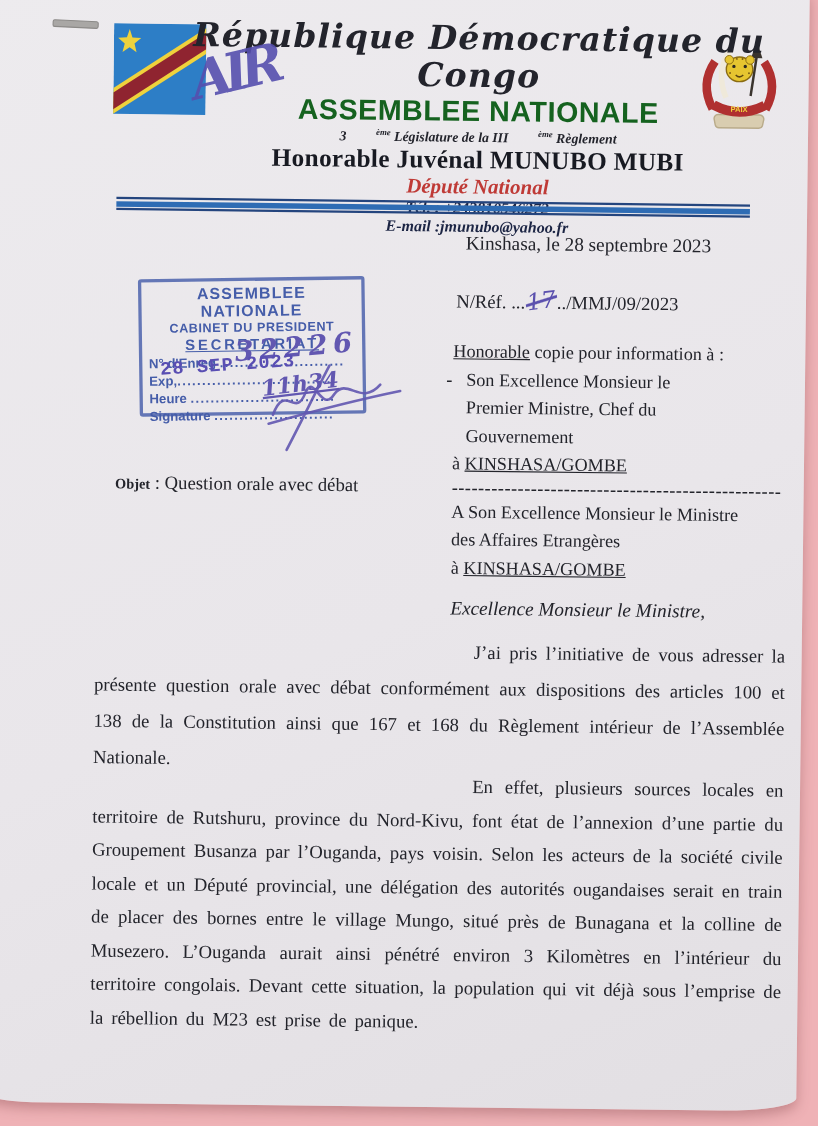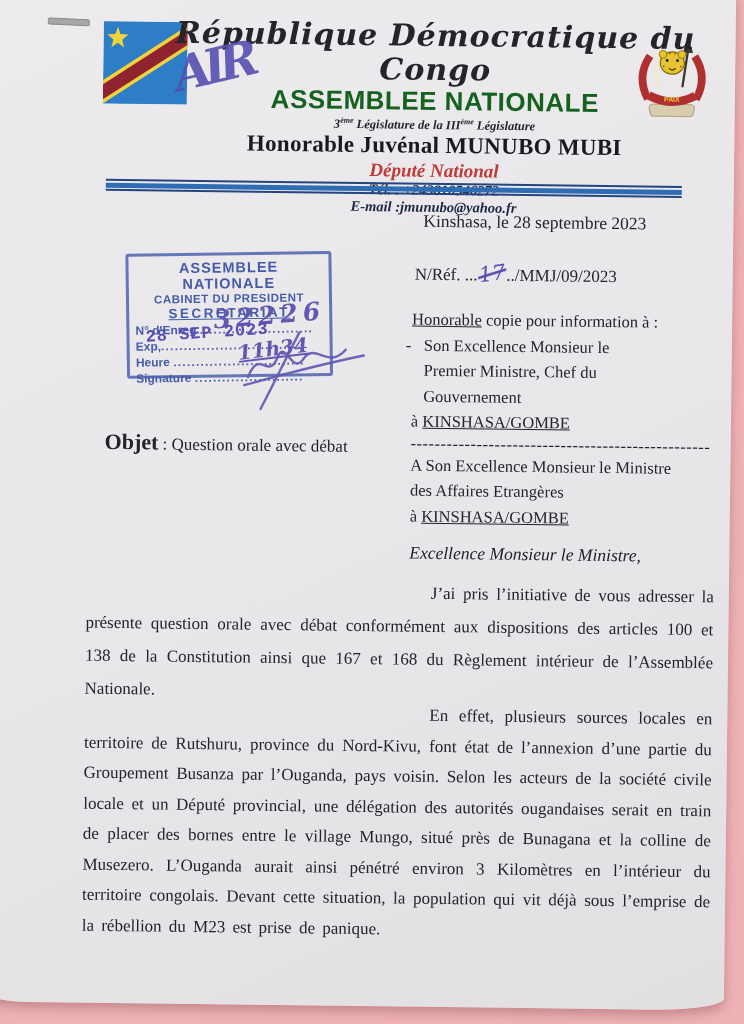--- a/index.html
+++ b/index.html
@@ -20,21 +20,21 @@
     border:1px solid #8c8a88;transform:rotate(2deg);border-radius:2px;}
   
   .flag{position:absolute;left:108px;top:36px;}
   .crest{position:absolute;left:634px;top:42px;}
   .hdr{position:absolute;left:180px;top:30px;width:520px;text-align:center;color:#1d1e26;}
   .country{font-family:"DejaVu Serif",serif;font-style:italic;font-weight:bold;
     font-size:30px;line-height:34px;letter-spacing:1px;color:#23242c;}
   .assembly{font-family:"Liberation Sans",sans-serif;font-weight:bold;font-size:26px;
     line-height:28px;color:#15621f;letter-spacing:.5px;}
   .legis{font-weight:bold;font-style:italic;font-size:12.5px;line-height:14px;color:#23242c;}
-  .legis sup{font-size:8px;}
+  .legis sup{font-size:8px;margin-left:27px;}
   .honorable{font-weight:bold;font-size:23px;line-height:28px;letter-spacing:.3px;color:#181a22;}
   .deputy{font-weight:bold;font-style:italic;font-size:19px;line-height:22px;color:#bf3a36;}
   .contact{font-weight:bold;font-style:italic;font-size:14.5px;line-height:17px;color:#1c2544;}
   .air{position:absolute;left:178px;top:52px;font-size:48px;font-style:italic;font-weight:bold;
     color:#564fae;transform:rotate(-14deg);letter-spacing:-7px;
     font-family:"DejaVu Serif",serif;opacity:.9;}
   .rule{position:absolute;left:112px;top:194px;width:576px;}
   .rule .r1{height:2px;background:#24457e;margin-bottom:2px;}
   .rule .r2{height:5px;background:#2e6cb4;margin-bottom:1px;}
   .rule .r3{height:2px;background:#24457e;}
@@ -63,21 +63,21 @@
     background:linear-gradient(170deg,transparent 44%,#5b50ae 48%,#5b50ae 53%,transparent 57%);
     padding:0 1px;}
   .rightcol{position:absolute;left:420px;top:318px;width:306px;font-size:16.5px;
     color:#23242b;line-height:25.5px;}
   .rightcol .line{white-space:nowrap;}
   .u{text-decoration:underline;}
   .cc-items{position:relative;padding-left:12px;}
   .cc-items .bullet{position:absolute;left:-6px;top:0;}
   .dashes{letter-spacing:.5px;white-space:nowrap;overflow:hidden;width:300px;line-height:18px;}
   .objet{position:absolute;left:114px;top:444px;font-size:17px;color:#23242b;white-space:nowrap;}
-  .objet b{font-size:22px;}
+  .objet b{font-size:13px;}
   
   .salutation{position:absolute;left:420px;top:554px;font-style:italic;font-size:17.5px;color:#23242b;}
   .bodytext{position:absolute;left:97px;width:628px;font-size:17px;color:#23242b;
     text-align:justify;word-spacing:3px;}
   .p1{top:588px;line-height:33px;text-indent:345px;}
   .p2{top:712px;line-height:30.5px;text-indent:345px;}
 </style>
 </head>
 <body>
 
@@ -113,21 +113,21 @@
       <circle cx="40" cy="38" r="1" fill="#7a5c14"></circle>
         <circle cx="60" cy="38" r="1" fill="#7a5c14"></circle>
       <circle cx="47" cy="23" r="1" fill="#7a5c14"></circle>
         <circle cx="53" cy="23" r="1" fill="#7a5c14"></circle>
     </svg>
   </div>
 
   <div class="hdr">
     <div class="country">République Démocratique du Congo</div>
     <div class="assembly">ASSEMBLEE NATIONALE</div>
-    <div class="legis"><span>3</span><sup>ème</sup><span> Législature de la </span><span>III</span><sup>ème</sup><span> Législature</span></div>
+    <div class="legis"><span>3</span><sup>ème</sup><span> Législature de la </span><span>III</span><sup>ème</sup><span> Règlement</span></div>
     <div class="honorable">Honorable Juvénal MUNUBO MUBI</div>
     <div class="deputy">Député National</div>
     <div class="contact">Tél. : +243810546272</div>
     <div class="contact">E-mail :jmunubo@yahoo.fr</div>
   </div>
 
   <div class="air">AIR</div>
 
   <div class="rule">
     <div class="r1"></div>

